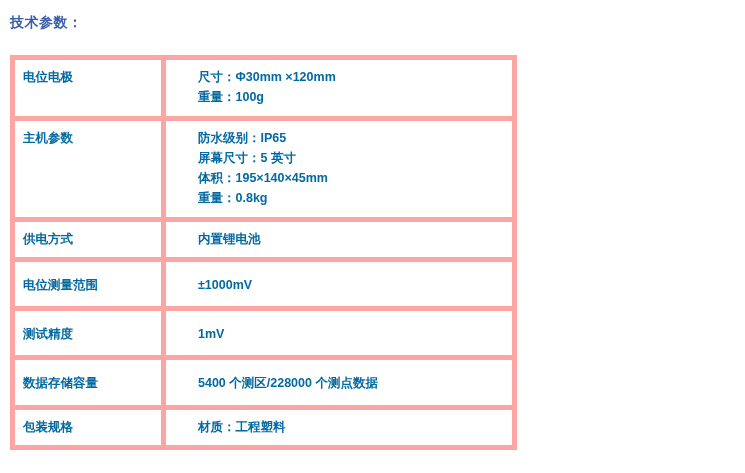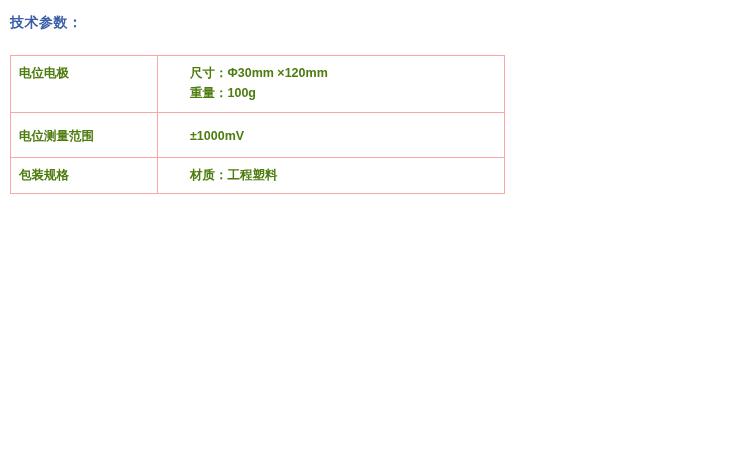--- a/index.html
+++ b/index.html
@@ -30,26 +30,26 @@
   }
   .spec-table {
     position: absolute;
     left: 10px;
     top: 55px;
     width: 475px;
     border-collapse: collapse;
     table-layout: fixed;
   }
   .spec-table td {
-    border: 1px solid #fca5a5;
+    border: 5px solid #fca5a5;
     vertical-align: top;
     padding: 7px 8px 8px 8px;
     font-size: 12.5px;
     line-height: 1.62;
-    color: #4d7c0f;
+    color: #0369a1;
   }
   .spec-table td.label {
     width: 130px;
     font-weight: bold;
     white-space: nowrap;
   }
   .spec-table td.value {
     width: 330px;
     font-weight: bold;
   }
@@ -75,31 +75,58 @@
     <tbody>
 
       <tr>
         <td class="label">电位电极</td>
         <td class="value">
           <span class="line">尺寸：Φ30mm ×120mm</span>
           <span class="line">重量：100g</span>
         </td>
       </tr>
 
+      <tr>
+        <td class="label">主机参数</td>
+        <td class="value">
+          <span class="line">防水级别：IP65</span>
+          <span class="line">屏幕尺寸：5 英寸</span>
+          <span class="line">体积：195×140×45mm</span>
+          <span class="line">重量：0.8kg</span>
+        </td>
+      </tr>
 
+      <tr>
+        <td class="label">供电方式</td>
+        <td class="value">
+          <span class="line">内置锂电池</span>
+        </td>
+      </tr>
 
       <tr class="tall">
         <td class="label">电位测量范围</td>
         <td class="value">
           <span class="line">±1000mV</span>
         </td>
       </tr>
 
+      <tr class="tall">
+        <td class="label">测试精度</td>
+        <td class="value">
+          <span class="line">1mV</span>
+        </td>
+      </tr>
 
 
+      <tr class="tall">
+        <td class="label">数据存储容量</td>
+        <td class="value">
+          <span class="line">5400 个测区/228000 个测点数据</span>
+        </td>
+      </tr>
 
 
       <tr>
         <td class="label">包装规格</td>
         <td class="value">
           <span class="line">材质：工程塑料</span>
 
         </td>
       </tr>
 

